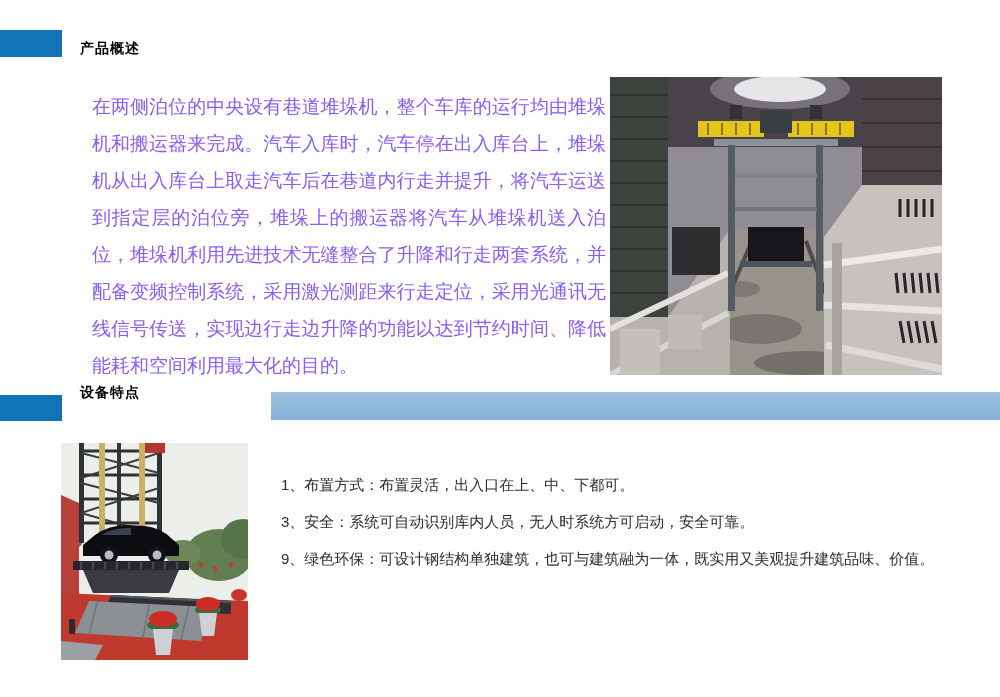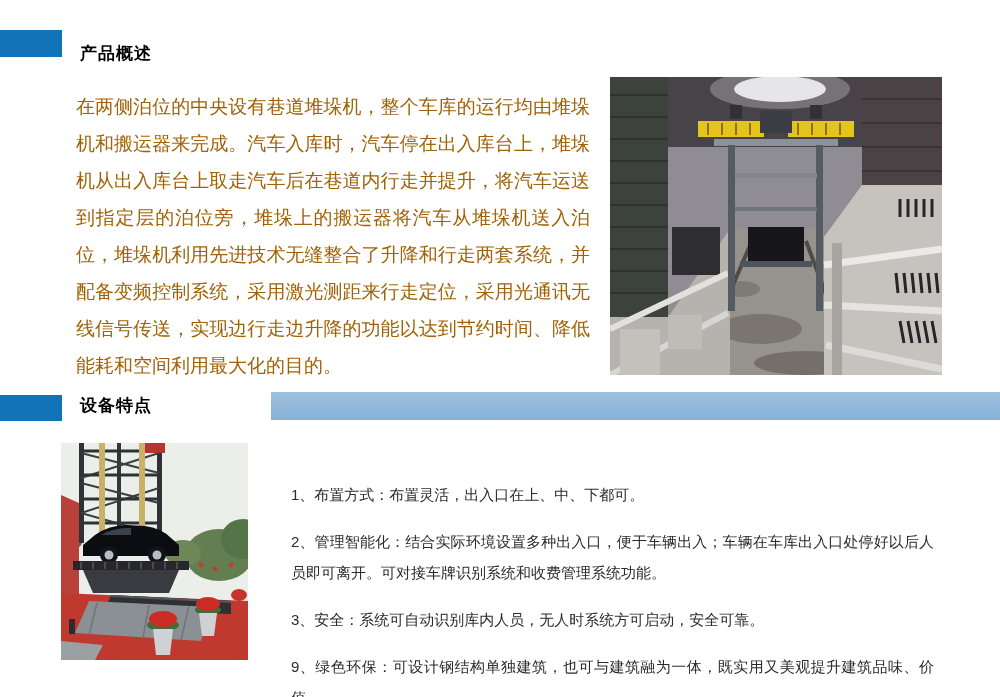--- a/index.html
+++ b/index.html
@@ -4,41 +4,41 @@
 <style>
   html,body{margin:0;padding:0;background:#fff;}
   .page{
     position:relative;width:1000px;height:697px;background:#ffffff;overflow:hidden;
     font-family:"Liberation Sans","DejaVu Sans",sans-serif;color:#1f1f1f;
   }
   .chip{position:absolute;left:0;background:#1173b8;}
   .chip.sec1{top:30px;width:62px;height:27px;}
   .chip.sec2{top:395px;width:62px;height:26px;}
   .sec-title{
-    position:absolute;left:80px;font-size:17px;font-weight:700;color:#000;
+    position:absolute;left:80px;font-size:14px;font-weight:700;color:#000;
     letter-spacing:1px;white-space:nowrap;
   }
   .sec-title.t1{top:31px;}
-  .sec-title.t2{top:380px;}
+  .sec-title.t2{top:372px;}
   .band{
     position:absolute;left:271px;top:392px;width:729px;height:28px;
     background:linear-gradient(#9fc0df,#86b1d8);
   }
   .overview-body{
-    position:absolute;left:76px;top:69px;width:514px;
-    font-size:19px;line-height:37px;text-align:justify;color:#a16207;
+    position:absolute;left:92px;top:69px;width:514px;
+    font-size:19px;line-height:37px;text-align:justify;color:#8b5cf6;
   }
   .photo1{position:absolute;left:610px;top:77px;width:332px;height:298px;}
   .photo2{position:absolute;left:61px;top:443px;width:187px;height:217px;}
   .photo1 svg,.photo2 svg{display:block;width:100%;height:100%;}
   .features-list{
     position:absolute;left:275px;top:463px;width:675px;margin:0;padding:0;
     list-style:none;font-size:15px;line-height:31px;color:#2b2b2b;text-align:justify;
   }
-  .features-list li{margin:16px;padding:0;}
+  .features-list li{margin:6px;padding:0;}
 </style>
 </head>
 <body>
 
 <div class="page">
 
   <div class="chip sec1"></div>
   <h1 class="sec-title t1">产品概述</h1>
 
   <p class="overview-body">在两侧泊位的中央设有巷道堆垛机，整个车库的运行均由堆垛机和搬运器来完成。汽车入库时，汽车停在出入库台上，堆垛机从出入库台上取走汽车后在巷道内行走并提升，将汽车运送到指定层的泊位旁，堆垛上的搬运器将汽车从堆垛机送入泊位，堆垛机利用先进技术无缝整合了升降和行走两套系统，并配备变频控制系统，采用激光测距来行走定位，采用光通讯无线信号传送，实现边行走边升降的功能以达到节约时间、降低能耗和空间利用最大化的目的。</p>
@@ -226,18 +226,17 @@
           <ellipse cx="147" cy="161" rx="12" ry="7" fill="#cc2c26"></ellipse>
           <polygon points="138,170 156,170 153,193 141,193" fill="#cfd2d4"></polygon>
           <ellipse cx="178" cy="152" rx="8" ry="6" fill="#c7342c"></ellipse>
         </g>
       </g>
     </svg>
   </div>
 
   <ul class="features-list">
     <li>1、布置方式：布置灵活，出入口在上、中、下都可。</li>
-    <li>2、管理智能化：结合实际环境设置多种出入口，便于车辆出入；车辆在车库出入口处停好以后人员即可离开。可对接车牌识别系统和收费管理系统功能。</li>
     <li>3、安全：系统可自动识别库内人员，无人时系统方可启动，安全可靠。</li>
     <li>9、绿色环保：可设计钢结构单独建筑，也可与建筑融为一体，既实用又美观提升建筑品味、价值。</li>
   </ul>
 
 </div>
 
 </body></html>

